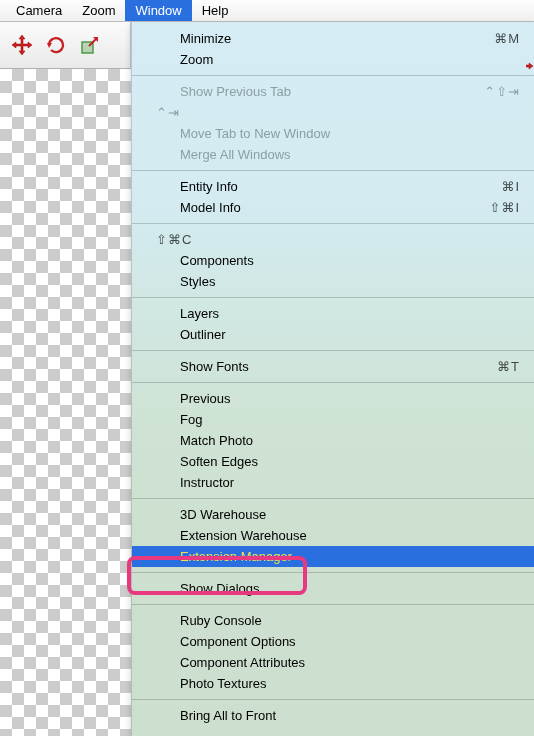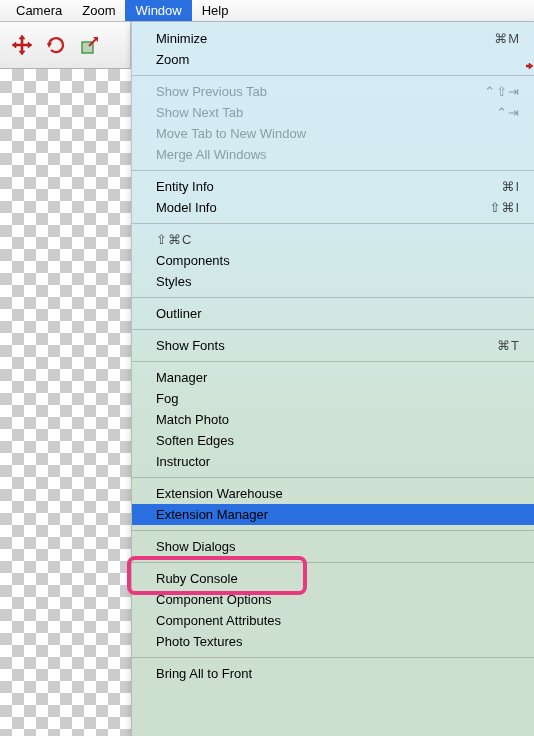--- a/index.html
+++ b/index.html
@@ -77,27 +77,27 @@
 }
 .menu-item {
   display: flex;
   align-items: center;
   height: 21px;
   padding-left: 24px;
   padding-right: 14px;
   cursor: default;
   position: relative;
 }
-.menu-item .label { flex: 1; }
+.menu-item .label { flex: 1; margin-left: 24px; }
 .menu-item .shortcut { color: rgba(0,0,0,.7); font-size: 13px; letter-spacing: 1px; }
 .menu-item.disabled { color: #8a9fa6; }
 .menu-item.disabled .shortcut { color: #8a9fa6; }
 .menu-item.selected {
   background: #2a6fe0;
-  color: #000000;
+  color: #fde047;
 }
 .menu-sep {
   height: 1px;
   margin: 5px 0;
   background: rgba(0,0,0,.18);
 }
 .highlight-box {
   position: absolute;
   border: 4px solid #e8387f;
   border-radius: 8px;
@@ -164,21 +164,20 @@
     </div>
     <div class="menu-item">
       <span class="label">Zoom</span>
     </div>
     <div class="menu-sep"></div>
     <div class="menu-item disabled">
       <span class="label">Show Previous Tab</span>
       <span class="shortcut">⌃⇧⇥</span>
     </div>
     <div class="menu-item disabled">
-      <span class="label">Show Next Tab</span>
       <span class="shortcut">⌃⇥</span>
     </div>
     <div class="menu-item disabled">
       <span class="label">Move Tab to New Window</span>
     </div>
     <div class="menu-item disabled">
       <span class="label">Merge All Windows</span>
     </div>
     <div class="menu-sep"></div>
     <div class="menu-item">
@@ -194,44 +193,50 @@
       <span class="shortcut">⇧⌘C</span>
     </div>
     <div class="menu-item">
       <span class="label">Components</span>
     </div>
     <div class="menu-item">
       <span class="label">Styles</span>
     </div>
     <div class="menu-sep"></div>
     <div class="menu-item">
+      <span class="label">Layers</span>
+    </div>
+    <div class="menu-item">
       <span class="label">Outliner</span>
     </div>
     <div class="menu-sep"></div>
     <div class="menu-item">
       <span class="label">Show Fonts</span>
       <span class="shortcut">⌘T</span>
     </div>
     <div class="menu-sep"></div>
     <div class="menu-item">
-      <span class="label">Manager</span>
+      <span class="label">Previous</span>
     </div>
     <div class="menu-item">
       <span class="label">Fog</span>
     </div>
     <div class="menu-item">
       <span class="label">Match Photo</span>
     </div>
     <div class="menu-item">
       <span class="label">Soften Edges</span>
     </div>
     <div class="menu-item">
       <span class="label">Instructor</span>
     </div>
     <div class="menu-sep"></div>
+    <div class="menu-item">
+      <span class="label">3D Warehouse</span>
+    </div>
     <div class="menu-item">
       <span class="label">Extension Warehouse</span>
     </div>
     <div class="menu-item selected">
       <span class="label">Extension Manager</span>
     </div>
     <div class="menu-sep"></div>
     <div class="menu-item">
       <span class="label">Show Dialogs</span>
     </div>

